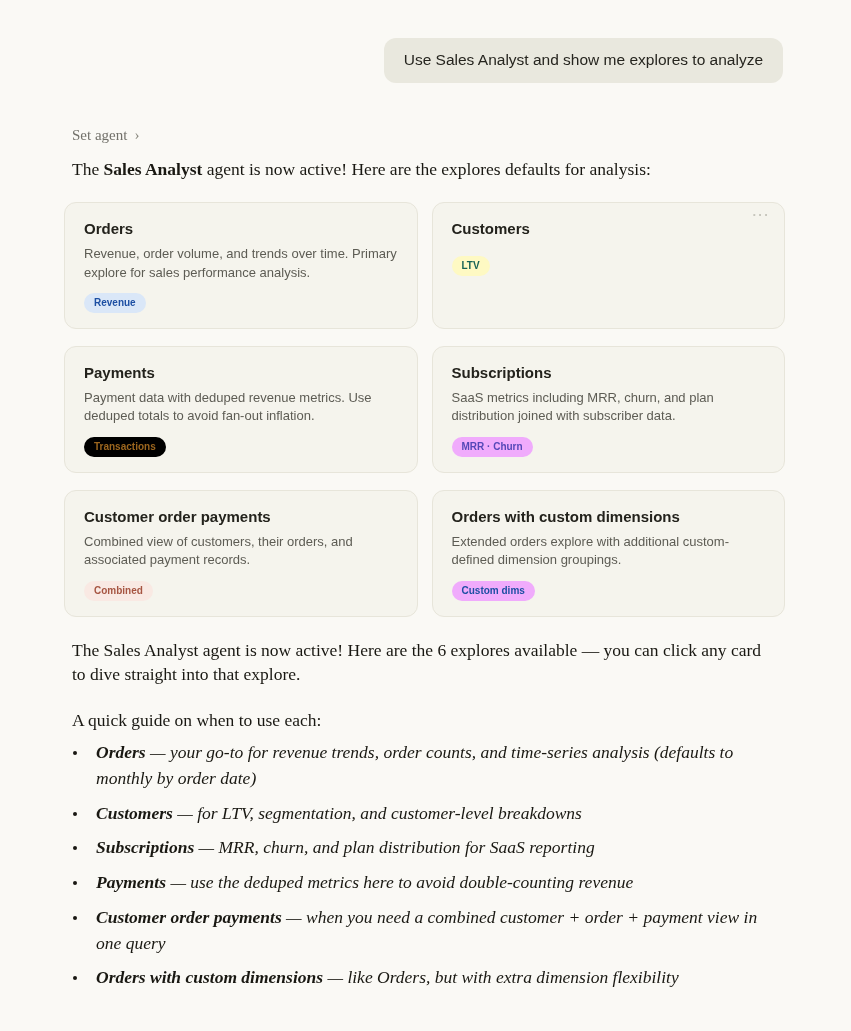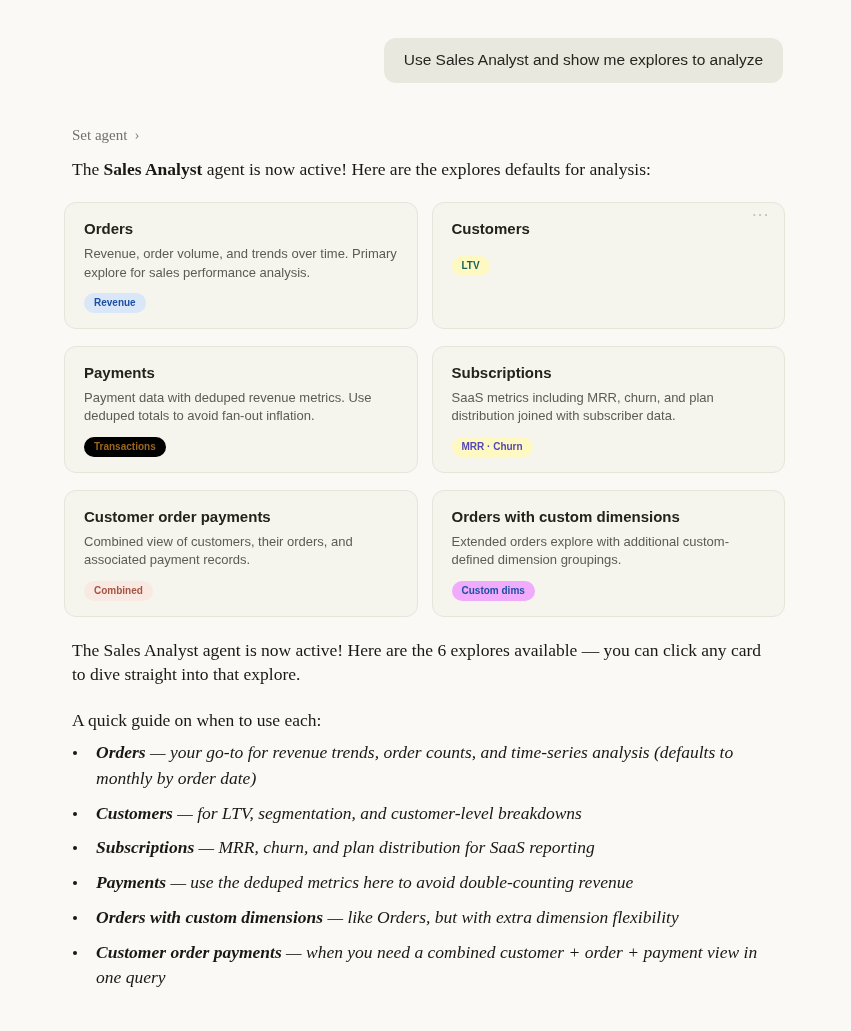--- a/index.html
+++ b/index.html
@@ -106,21 +106,21 @@
 
     <div class="card">
       <div class="card-title">Payments</div>
       <div class="card-desc">Payment data with deduped revenue metrics. Use deduped totals to avoid fan-out inflation.</div>
       <span class="badge" style="background: #000000; color: rgb(156, 102, 30);">Transactions</span>
     </div>
 
     <div class="card">
       <div class="card-title">Subscriptions</div>
       <div class="card-desc">SaaS metrics including MRR, churn, and plan distribution joined with subscriber data.</div>
-      <span class="badge" style="background: #fef9c3; color: rgb(85, 72, 184);">MRR · Churn</span>
+      <span class="badge" style="background: #f0abfc; color: rgb(85, 72, 184);">MRR · Churn</span>
     </div>
 
     <div class="card">
       <div class="card-title">Customer order payments</div>
       <div class="card-desc">Combined view of customers, their orders, and associated payment records.</div>
       <span class="badge" style="background: rgb(249, 233, 227); color: rgb(166, 85, 66);">Combined</span>
     </div>
 
     <div class="card">
       <div class="card-title">Orders with custom dimensions</div>
@@ -146,25 +146,25 @@
     <li>
         <span class="li-dot"></span>
         <span><strong>Subscriptions</strong><span> — MRR, churn, and plan distribution for SaaS reporting</span></span>
       </li>
     <li>
         <span class="li-dot"></span>
         <span><strong>Payments</strong><span> — use the deduped metrics here to avoid double-counting revenue</span></span>
       </li>
     <li>
         <span class="li-dot"></span>
-        <span><strong>Orders with custom dimensions</strong><span> — like Orders, but with extra dimension flexibility</span></span>
+        <span><strong>Customer order payments</strong><span> — when you need a combined customer + order + payment view in one query</span></span>
       </li>
     <li>
         <span class="li-dot"></span>
-        <span><strong>Customer order payments</strong><span> — when you need a combined customer + order + payment view in one query</span></span>
+        <span><strong>Orders with custom dimensions</strong><span> — like Orders, but with extra dimension flexibility</span></span>
       </li>
   </ul>
 
   
 
   
 
 </div>
 
 </body></html>

